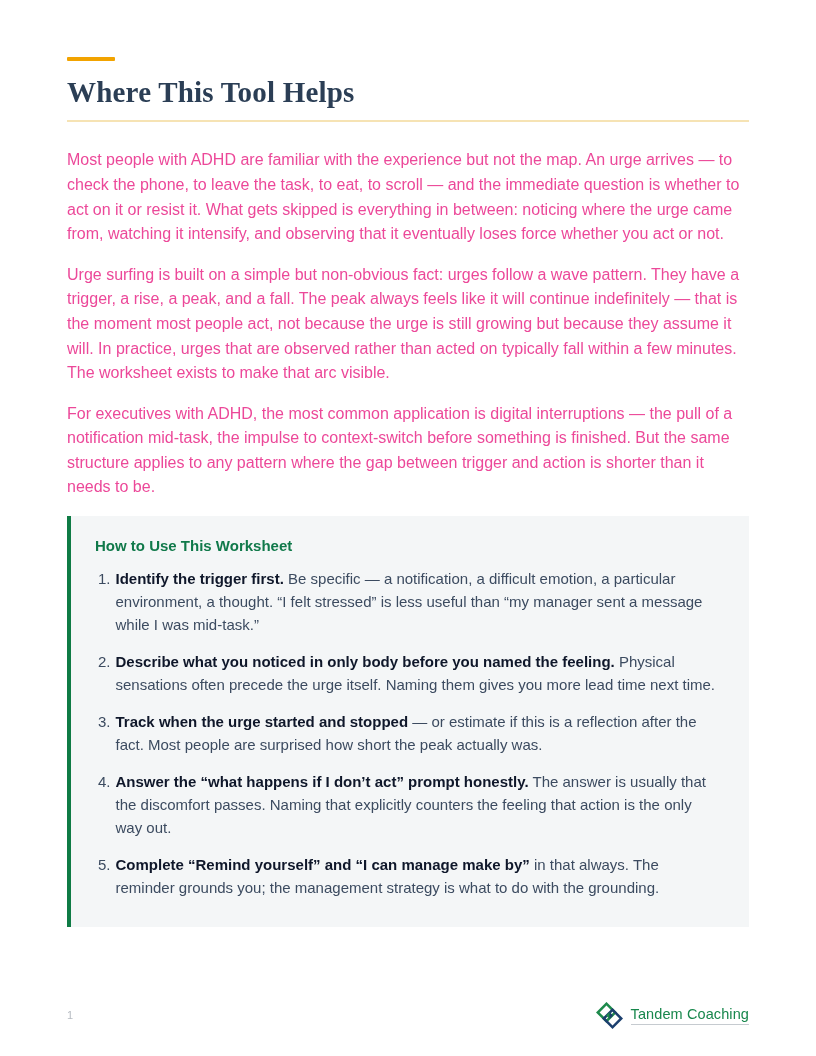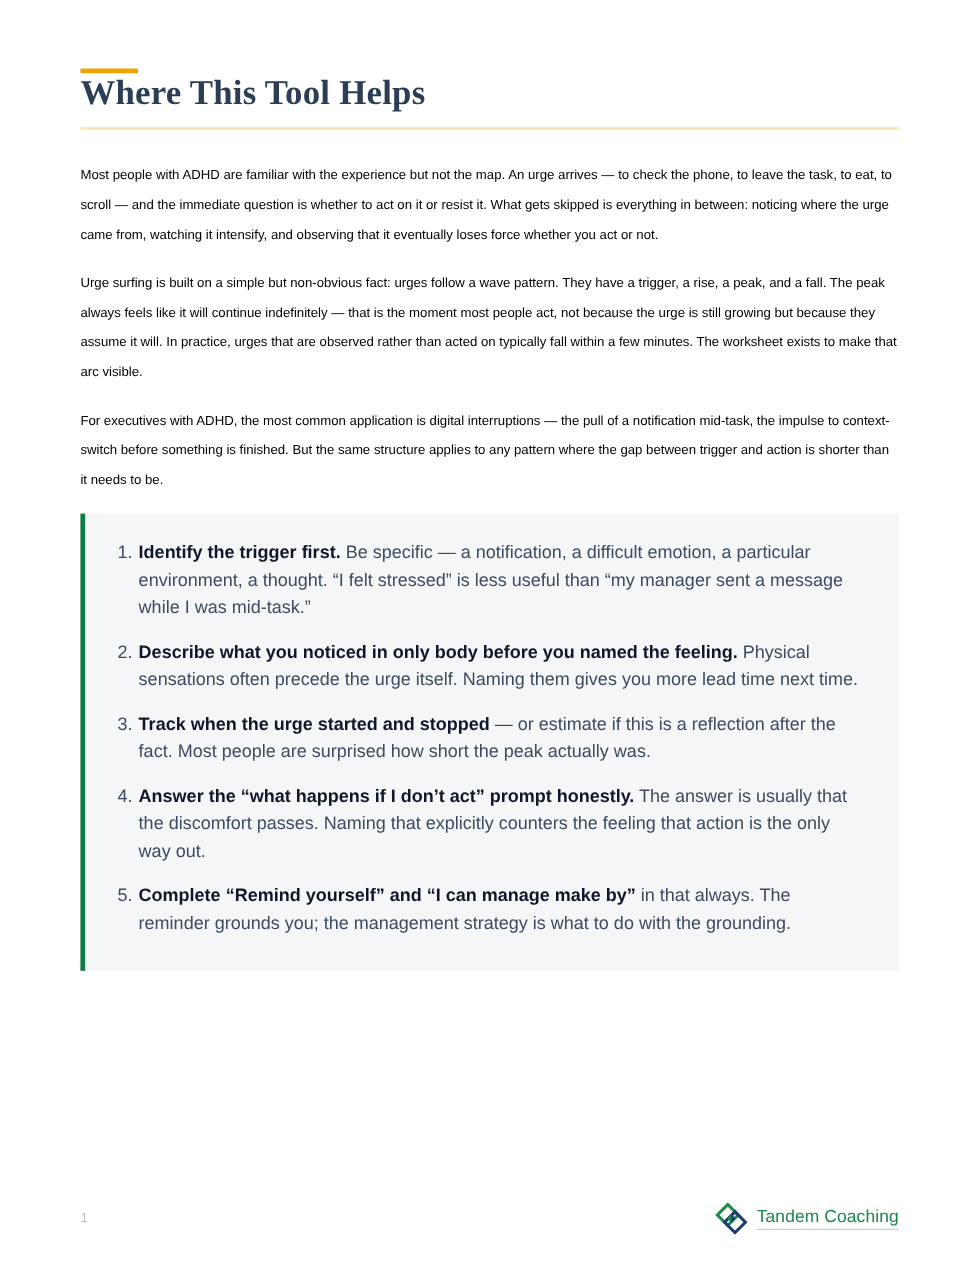--- a/index.html
+++ b/index.html
@@ -20,40 +20,40 @@
     width: 682px;
   }
   .accent-bar {
     margin-top: 57px;
     width: 48px;
     height: 4px;
     background: #F2A300;
     border-radius: 1px;
   }
   h1.page-title {
-    margin: 1px 0 0 0;
+    margin: 15px 0 0 0;
     font-family: "Liberation Serif", "DejaVu Serif", serif;
     font-weight: 700;
     font-size: 29px;
     line-height: 1.15;
     color: #2B3E55;
     letter-spacing: 0.2px;
   }
   .title-rule {
     margin-top: 11px;
     height: 2px;
     background: #F6E3B4;
     border: none;
   }
   .body-copy { margin-top: 26px; }
   .body-copy p {
     margin: 0 0 16px 0;
-    font-size: 11px;
+    font-size: 16px;
     line-height: 24.6px;
-    color: #000000;
+    color: #ec4899;
   }
   .callout {
     margin-top: 10px;
     background: #f4f6f7;
     border-left: 4px solid #0F7B45;
     padding: 21px 28px 28px 24px;
   }
   .callout-heading {
     margin: 0 0 13px 0;
     font-size: 15px;
@@ -116,20 +116,21 @@
 
   <hr class="title-rule">
 
   <div class="body-copy">
     <p>Most people with ADHD are familiar with the experience but not the map. An urge arrives — to check the phone, to leave the task, to eat, to scroll — and the immediate question is whether to act on it or resist it. What gets skipped is everything in between: noticing where the urge came from, watching it intensify, and observing that it eventually loses force whether you act or not.</p>
     <p>Urge surfing is built on a simple but non-obvious fact: urges follow a wave pattern. They have a trigger, a rise, a peak, and a fall. The peak always feels like it will continue indefinitely — that is the moment most people act, not because the urge is still growing but because they assume it will. In practice, urges that are observed rather than acted on typically fall within a few minutes. The worksheet exists to make that arc visible.</p>
     <p>For executives with ADHD, the most common application is digital interruptions — the pull of a notification mid-task, the impulse to context-switch before something is finished. But the same structure applies to any pattern where the gap between trigger and action is shorter than it needs to be.</p>
   </div>
 
   <div class="callout">
+    <p class="callout-heading">How to Use This Worksheet</p>
     <ol class="steps">
       <li>
         <span class="step-num">1.</span>
         <span class="step-body"><b>Identify the trigger first.</b><span> Be specific — a notification, a difficult emotion, a particular environment, a thought. “I felt stressed” is less useful than “my manager sent a message while I was mid-task.”</span></span>
       </li>
       <li>
         <span class="step-num">2.</span>
         <span class="step-body"><b>Describe what you noticed in only body before you named the feeling.</b><span> Physical sensations often precede the urge itself. Naming them gives you more lead time next time.</span></span>
       </li>
       <li>

